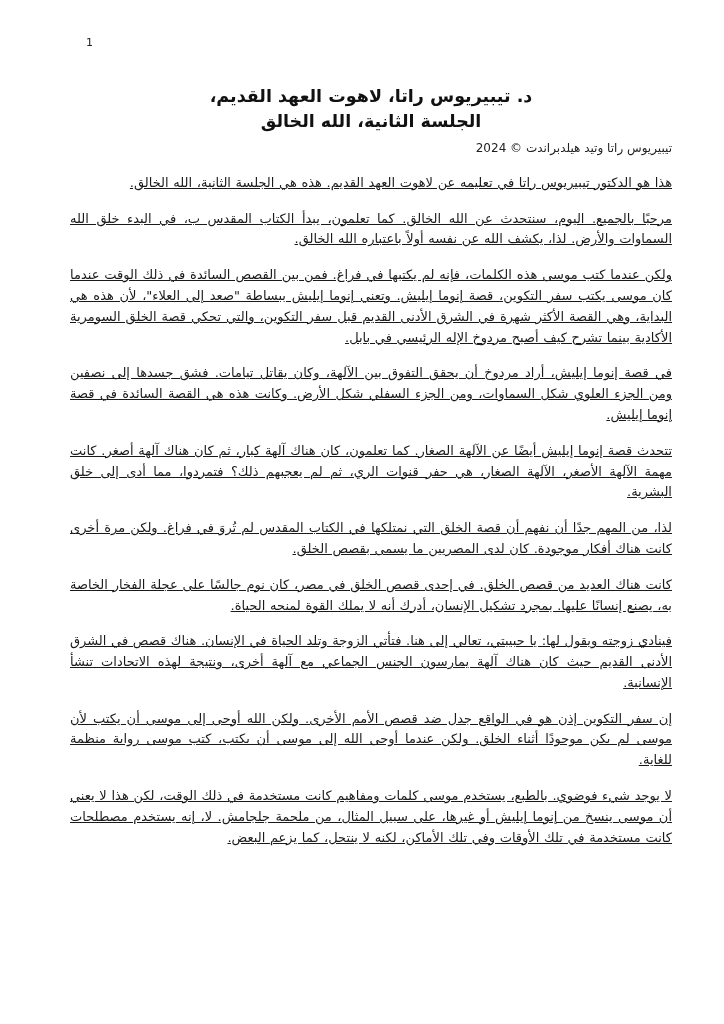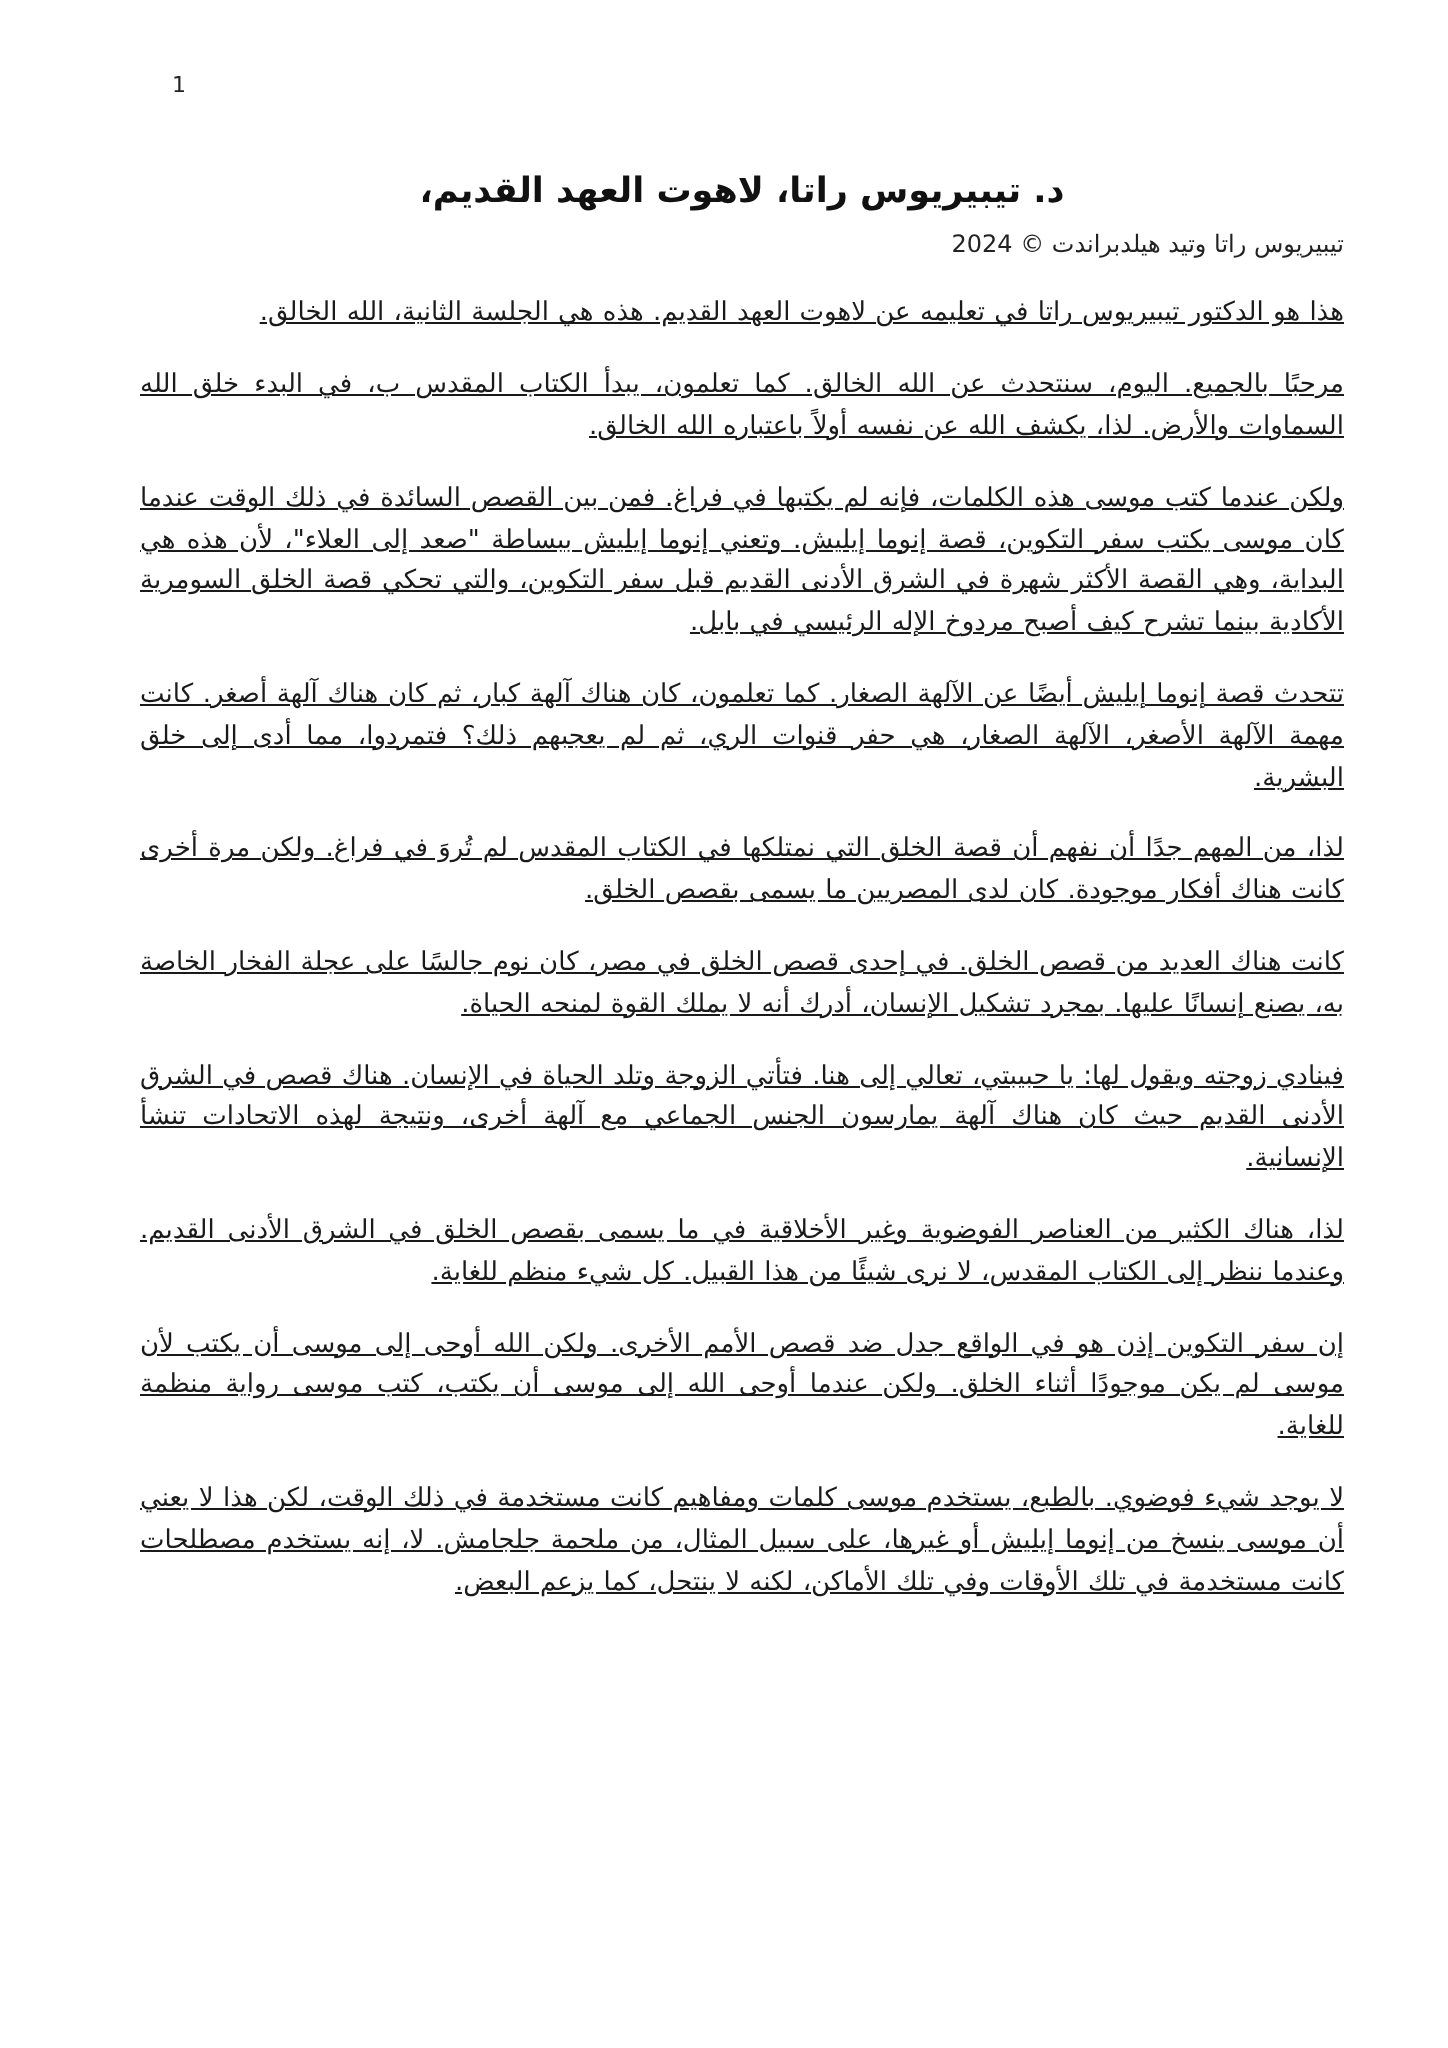--- a/index.html
+++ b/index.html
@@ -62,29 +62,30 @@
 </style>
 </head>
 <body>
 
 <div class="page">
   <div class="page-number">1</div>
 
   <div class="content">
     <h1 class="title">
       <span>د. تيبيريوس راتا، لاهوت العهد القديم،</span><br>
+      <span>الجلسة الثانية، الله الخالق</span>
     </h1>
     <p class="copyright">تيبيريوس راتا وتيد هيلدبراندت © 2024</p>
 
     <div class="body-text">
       <p>هذا هو الدكتور تيبيريوس راتا في تعليمه عن لاهوت العهد القديم. هذه هي الجلسة الثانية، الله الخالق.</p>
       <p>مرحبًا بالجميع. اليوم، سنتحدث عن الله الخالق. كما تعلمون، يبدأ الكتاب المقدس ب، في البدء خلق الله السماوات والأرض. لذا، يكشف الله عن نفسه أولاً باعتباره الله الخالق.</p>
       <p>ولكن عندما كتب موسى هذه الكلمات، فإنه لم يكتبها في فراغ. فمن بين القصص السائدة في ذلك الوقت عندما كان موسى يكتب سفر التكوين، قصة إنوما إيليش. وتعني إنوما إيليش ببساطة "صعد إلى العلاء"، لأن هذه هي البداية، وهي القصة الأكثر شهرة في الشرق الأدنى القديم قبل سفر التكوين، والتي تحكي قصة الخلق السومرية الأكادية بينما تشرح كيف أصبح مردوخ الإله الرئيسي في بابل.</p>
+      <p>في قصة إنوما إيليش، أراد مردوخ أن يحقق التفوق بين الآلهة، وكان يقاتل تيامات. فشق جسدها إلى نصفين ومن الجزء العلوي شكل السماوات، ومن الجزء السفلي شكل الأرض. وكانت هذه هي القصة السائدة في قصة إنوما إيليش.</p>
       <p>تتحدث قصة إنوما إيليش أيضًا عن الآلهة الصغار. كما تعلمون، كان هناك آلهة كبار، ثم كان هناك آلهة أصغر. كانت مهمة الآلهة الأصغر، الآلهة الصغار، هي حفر قنوات الري، ثم لم يعجبهم ذلك؟ فتمردوا، مما أدى إلى خلق البشرية.</p>
       <p>لذا، من المهم جدًا أن نفهم أن قصة الخلق التي نمتلكها في الكتاب المقدس لم تُروَ في فراغ. ولكن مرة أخرى كانت هناك أفكار موجودة. كان لدى المصريين ما يسمى بقصص الخلق.</p>
       <p>كانت هناك العديد من قصص الخلق. في إحدى قصص الخلق في مصر، كان نوم جالسًا على عجلة الفخار الخاصة به، يصنع إنسانًا عليها. بمجرد تشكيل الإنسان، أدرك أنه لا يملك القوة لمنحه الحياة.</p>
       <p>فينادي زوجته ويقول لها: يا حبيبتي، تعالي إلى هنا. فتأتي الزوجة وتلد الحياة في الإنسان. هناك قصص في الشرق الأدنى القديم حيث كان هناك آلهة يمارسون الجنس الجماعي مع آلهة أخرى، ونتيجة لهذه الاتحادات تنشأ الإنسانية.</p>
-      <p>لذا، هناك الكثير من العناصر الفوضوية وغير الأخلاقية في ما يسمى بقصص الخلق في الشرق الأدنى القديم. وعندما ننظر إلى الكتاب المقدس، لا نرى شيئًا من هذا القبيل. كل شيء منظم للغاية.</p>
       <p>إن سفر التكوين إذن هو في الواقع جدل ضد قصص الأمم الأخرى. ولكن الله أوحى إلى موسى أن يكتب لأن موسى لم يكن موجودًا أثناء الخلق. ولكن عندما أوحى الله إلى موسى أن يكتب، كتب موسى رواية منظمة للغاية.</p>
       <p>لا يوجد شيء فوضوي. بالطبع، يستخدم موسى كلمات ومفاهيم كانت مستخدمة في ذلك الوقت، لكن هذا لا يعني أن موسى ينسخ من إنوما إيليش أو غيرها، على سبيل المثال، من ملحمة جلجامش. لا، إنه يستخدم مصطلحات كانت مستخدمة في تلك الأوقات وفي تلك الأماكن، لكنه لا ينتحل، كما يزعم البعض.</p>
     </div>
   </div>
 </div>
 
 </body></html>

